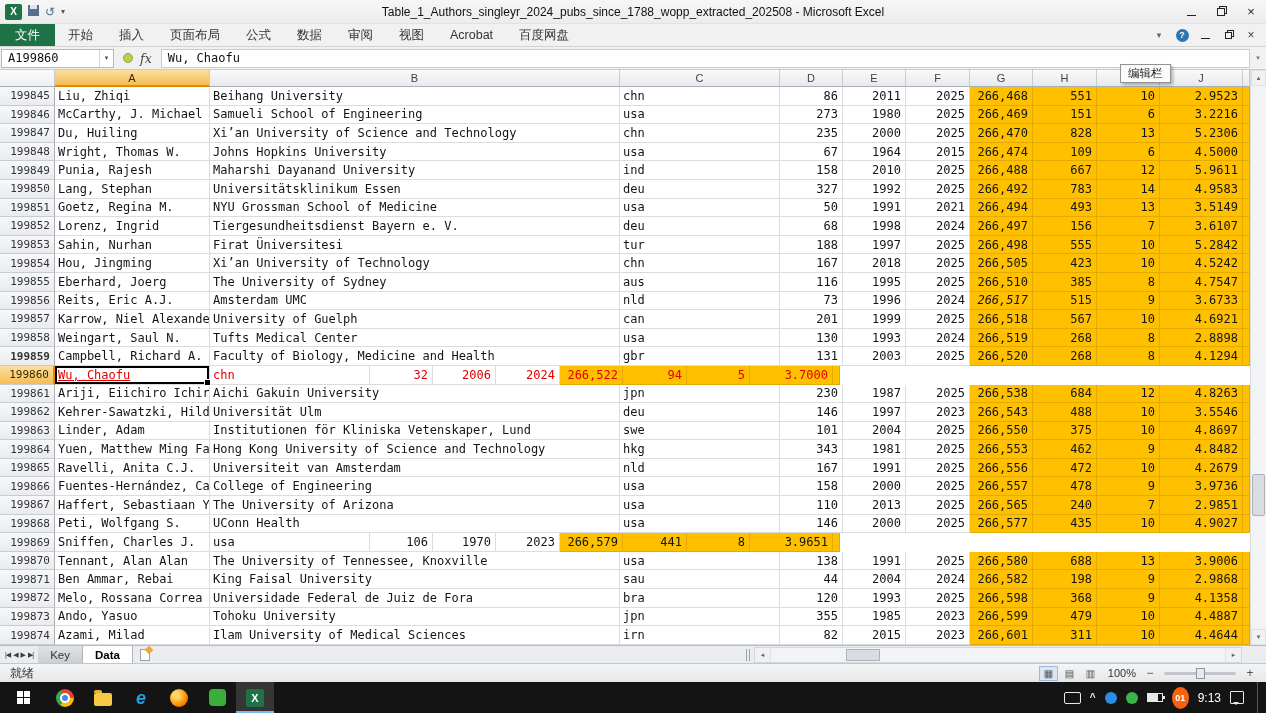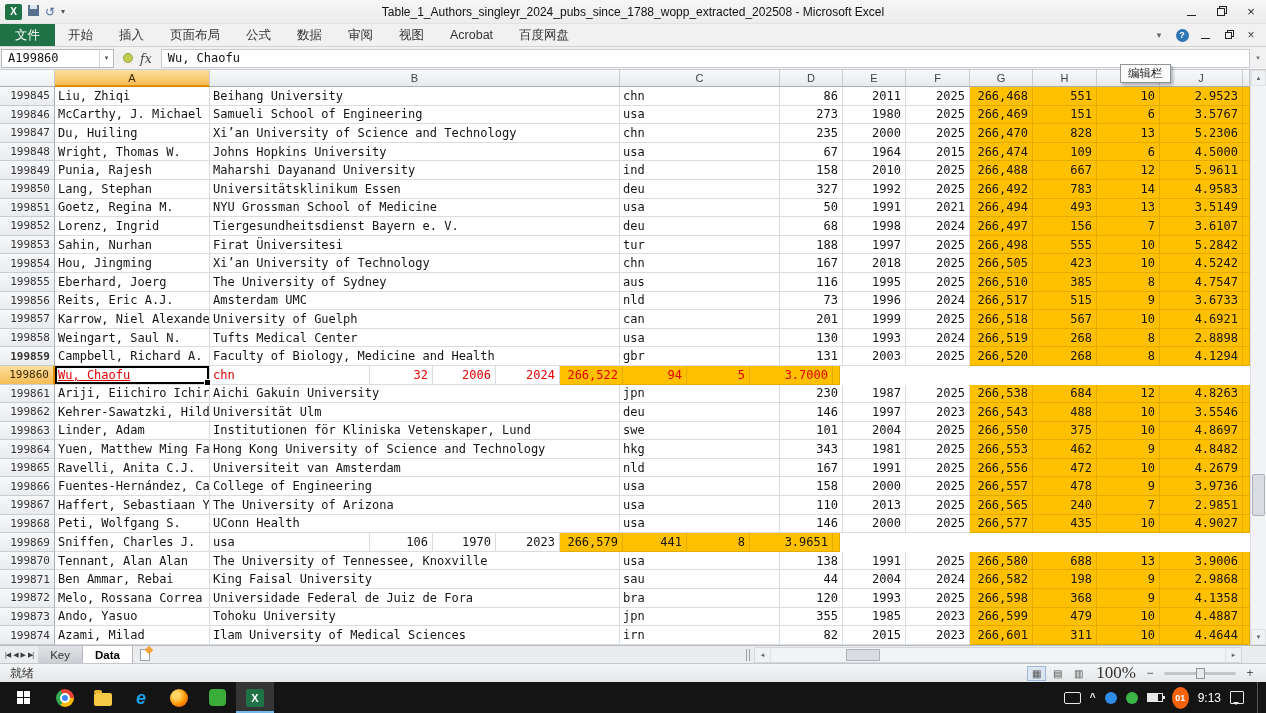--- a/index.html
+++ b/index.html
@@ -85,21 +85,21 @@
   .htrack{flex:1;position:relative;}
   .hthumb{position:absolute;left:75px;width:34px;top:1px;bottom:1px;background:#D9DCE1;border:1px solid #ACB2BA;}
 
   
   .statusbar{position:absolute;top:663px;left:0;right:0;height:19px;background:linear-gradient(#F4F5F6,#E5E7E9);border-top:1px solid #C3C6CA;display:flex;align-items:center;font-size:12px;color:#333;}
   .ready{padding-left:10px;}
   .sb-right{margin-left:auto;display:flex;align-items:center;gap:8px;padding-right:10px;}
   .viewbtns{display:flex;gap:2px;}
   .vb{width:19px;height:15px;font-size:10px;color:#555;display:flex;align-items:center;justify-content:center;border:1px solid transparent;}
   .vb.active{background:#DCE6F1;border-color:#9DB8D9;}
-  .zoomlabel{font-size:17px;font-family:Liberation Serif, serif;}
+  .zoomlabel{font-size:11px;}
   .zbtn{font-size:12px;color:#555;width:12px;text-align:center;}
   .ztrack{width:72px;height:3px;background:#C2C6CB;position:relative;border-radius:2px;}
   .zthumb{position:absolute;left:32px;top:-4px;width:9px;height:11px;background:#E8EAEC;border:1px solid #8E949B;}
 
   
   .taskbar{position:absolute;top:682px;left:0;right:0;height:31px;background:#141414;display:flex;align-items:center;color:#fff;}
   .startbtn{width:46px;height:100%;display:flex;align-items:center;justify-content:center;flex:none;}
   .winlogo{display:grid;grid-template-columns:6px 6px;grid-template-rows:6px 6px;gap:1px;}
   .winlogo i{background:#fff;display:block;}
   .tb-icons{display:flex;height:100%;}
@@ -236,21 +236,21 @@
           <div class="rhead" style="width: 55px;">199846</div>
           <div class="cell" style="width: 155px;">McCarthy, J. Michael</div>
           <div class="cell" style="width: 410px;">Samueli School of Engineering</div>
           <div class="cell" style="width: 160px;">usa</div>
           <div class="cell num" style="width: 63px;">273</div>
           <div class="cell num" style="width: 63px;">1980</div>
           <div class="cell num" style="width: 64px;">2025</div>
           <div class="cell num orange" style="width: 63px;">266,469</div>
           <div class="cell num orange" style="width: 64px;">151</div>
           <div class="cell num orange" style="width: 63px;">6</div>
-          <div class="cell num orange" style="width: 83px;">3.5767</div>
+          <div class="cell num orange" style="width: 83px;">3.2216</div>
           <div class="cell orange" style="width: 7px;"></div>
         </div>
         <div class="grow">
           <div class="rhead" style="width: 55px;">199847</div>
           <div class="cell" style="width: 155px;">Du, Huiling</div>
           <div class="cell" style="width: 410px;">Xi’an University of Science and Technology</div>
           <div class="cell" style="width: 160px;">chn</div>
           <div class="cell num" style="width: 63px;">235</div>
           <div class="cell num" style="width: 63px;">2000</div>
           <div class="cell num" style="width: 64px;">2025</div>
@@ -373,21 +373,21 @@
           <div class="cell orange" style="width: 7px;"></div>
         </div>
         <div class="grow">
           <div class="rhead" style="width: 55px;">199856</div>
           <div class="cell" style="width: 155px;">Reits, Eric A.J.</div>
           <div class="cell" style="width: 410px;">Amsterdam UMC</div>
           <div class="cell" style="width: 160px;">nld</div>
           <div class="cell num" style="width: 63px;">73</div>
           <div class="cell num" style="width: 63px;">1996</div>
           <div class="cell num" style="width: 64px;">2024</div>
-          <div class="cell num orange" style="width: 63px;">266,517</div>
+          <div class="cell num orange" style="width: 63px; font-style: italic;">266,517</div>
           <div class="cell num orange" style="width: 64px;">515</div>
           <div class="cell num orange" style="width: 63px;">9</div>
           <div class="cell num orange" style="width: 83px;">3.6733</div>
           <div class="cell orange" style="width: 7px;"></div>
         </div>
         <div class="grow">
           <div class="rhead" style="width: 55px;">199857</div>
           <div class="cell" style="width: 155px;">Karrow, Niel Alexander</div>
           <div class="cell" style="width: 410px;">University of Guelph</div>
           <div class="cell" style="width: 160px;">can</div>

